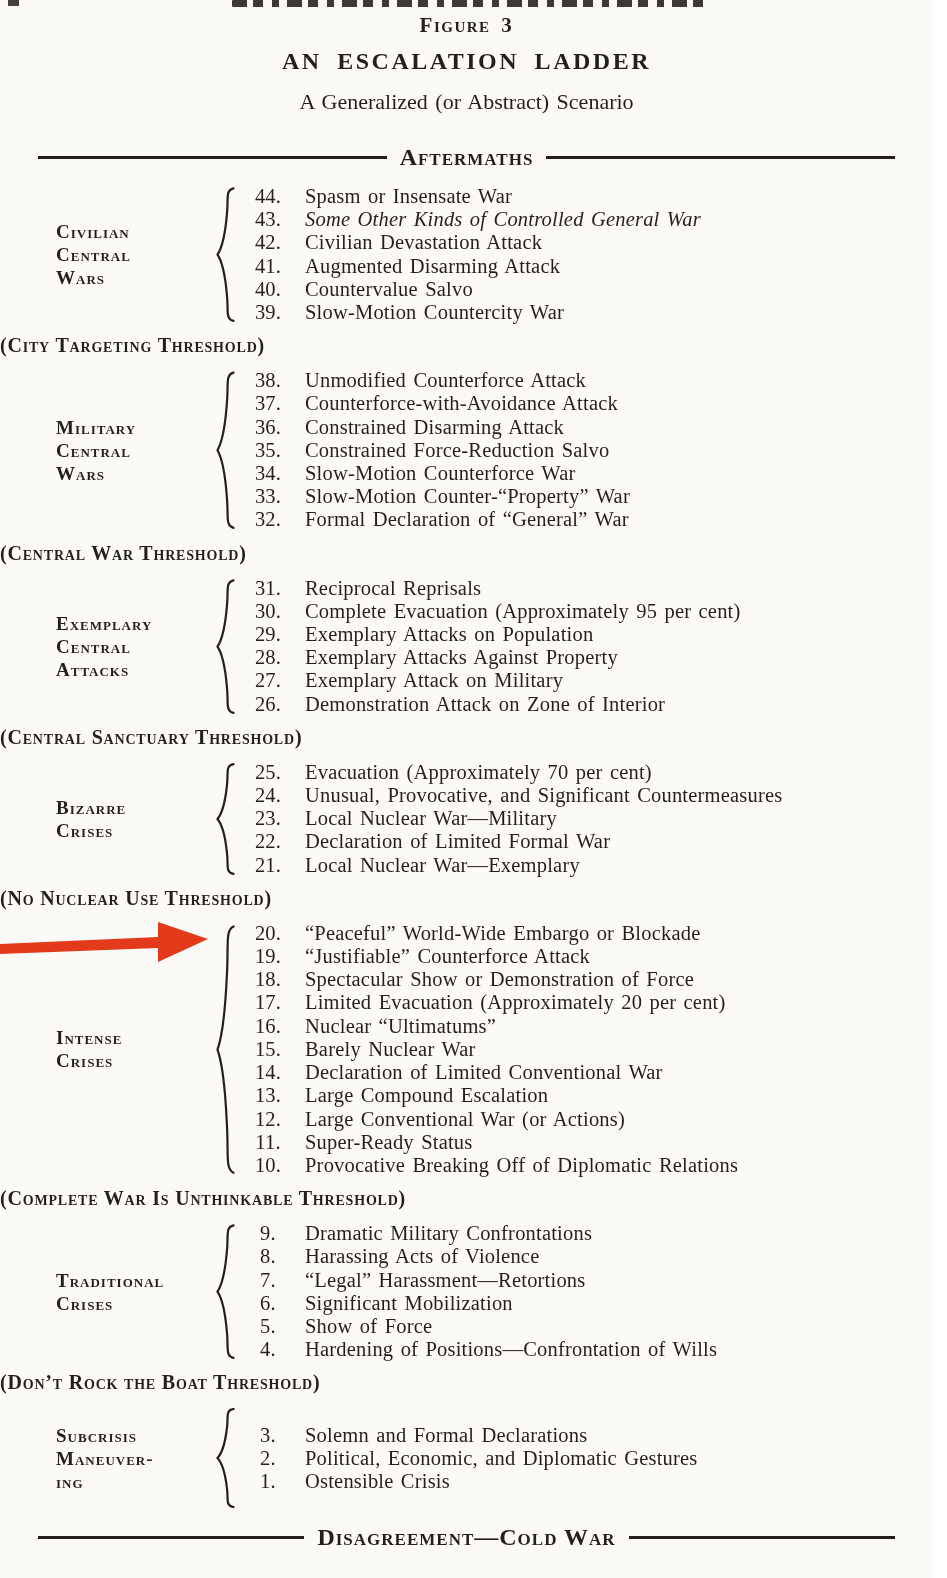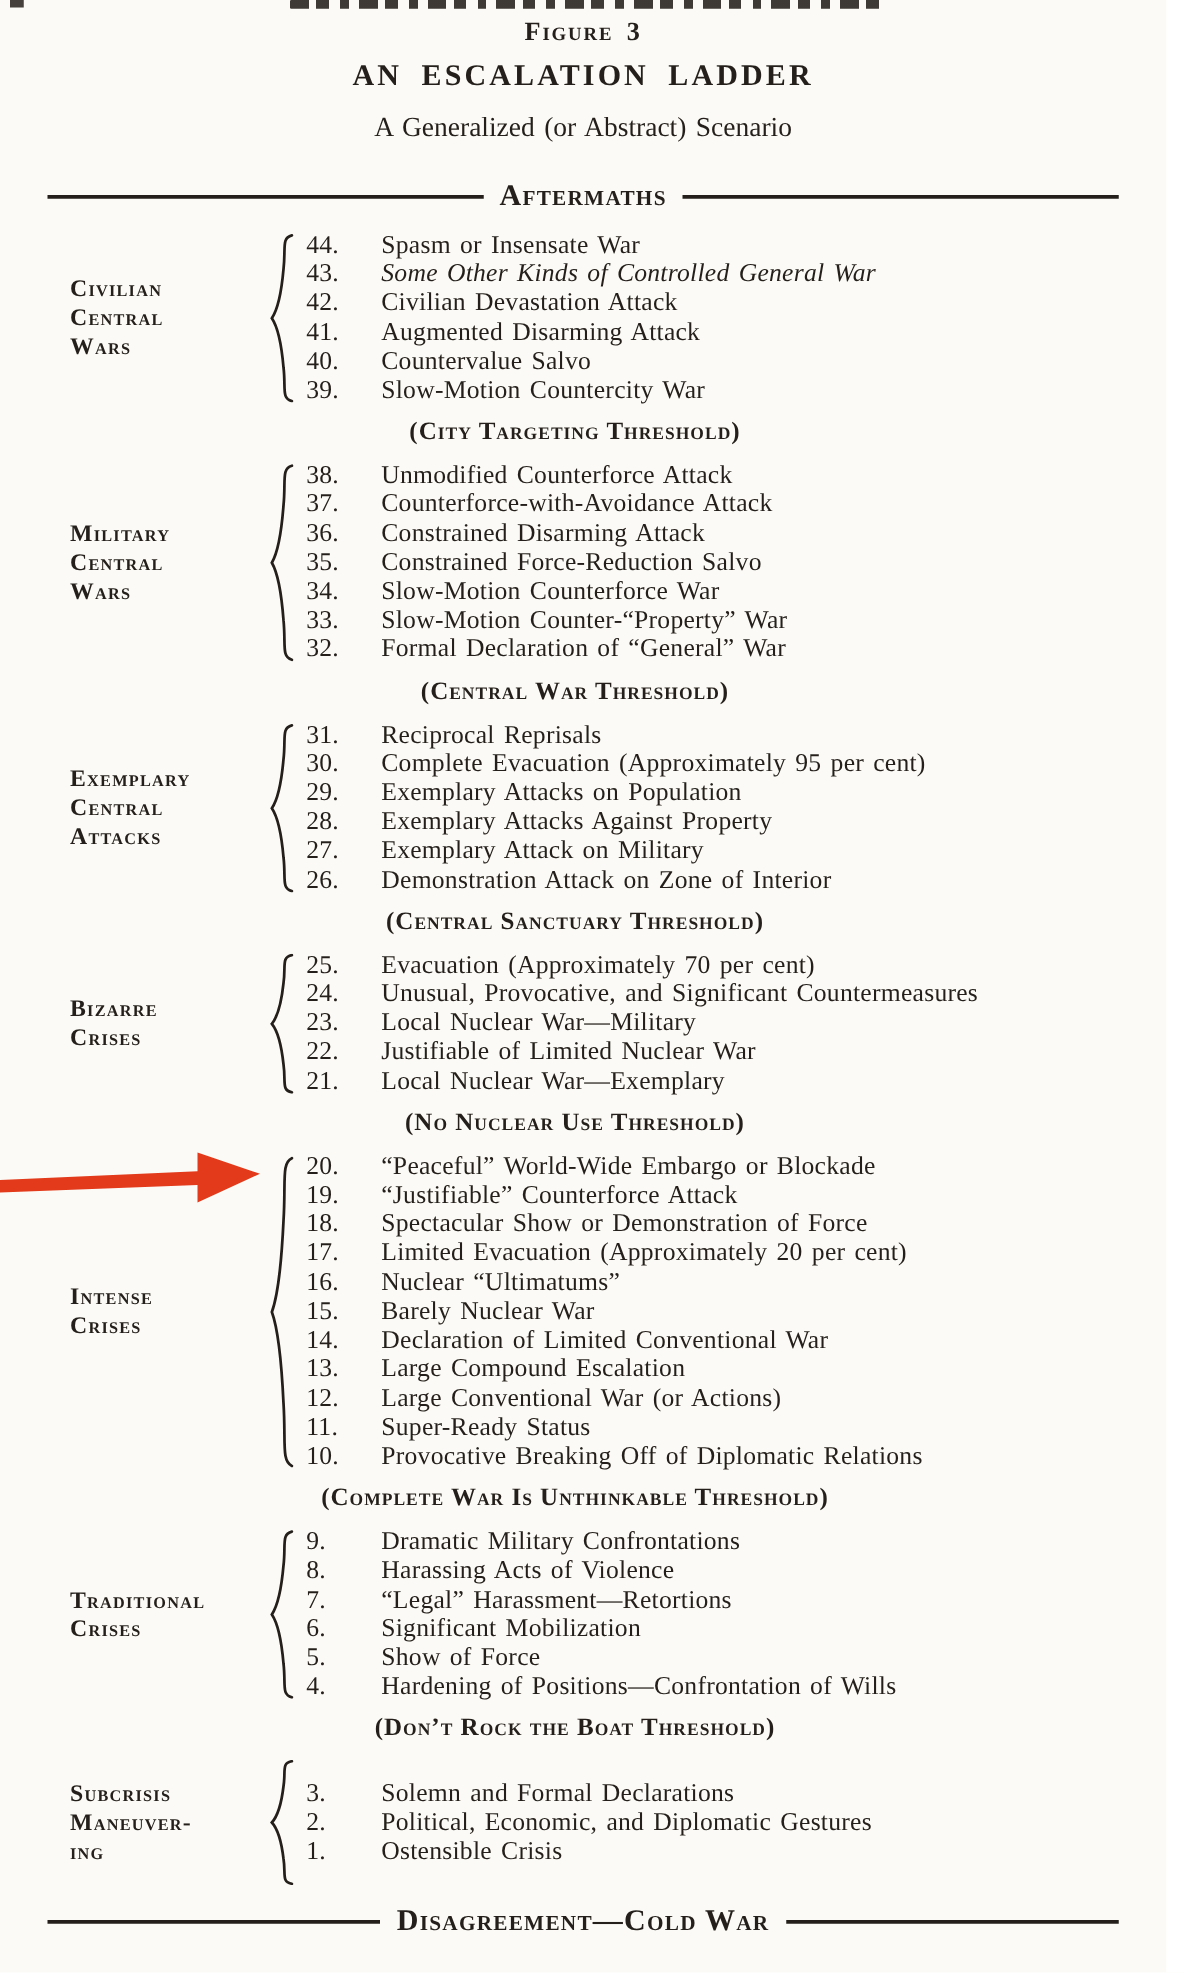--- a/index.html
+++ b/index.html
@@ -46,25 +46,25 @@
   .group-row{display:flex;align-items:center;}
   .group-label{
     width:215px;padding-left:56px;box-sizing:border-box;
     font-variant:small-caps;font-weight:bold;font-size:19px;
     line-height:23px;letter-spacing:1px;
   }
   .brace-col{width:30px;align-self:stretch;display:flex;padding:2px 0;box-sizing:border-box;}
   .brace-col svg{width:22px;height:100%;display:block;}
   .items-col{flex:1;}
   .rung{display:flex;line-height:23.2px;font-size:20.5px;letter-spacing:.2px;}
-  .rung-num{width:60px;text-align:left;padding-right:14px;box-sizing:border-box;flex:none;font-family:Liberation Serif, serif;}
+  .rung-num{width:60px;text-align:center;padding-right:14px;box-sizing:border-box;flex:none;font-family:Liberation Serif, serif;}
   .rung-text{word-spacing:2px;}
   .rung-text.italic{font-style:italic;}
   .threshold{
-    width:920px;text-align:center;font-variant:small-caps;font-weight:bold;
+    width:920px;text-align:left;font-variant:small-caps;font-weight:bold;
     font-size:20px;letter-spacing:.8px;line-height:23px;margin:10px 0 12px 0;
   }
   .arrow{position:absolute;left:0;top:918;}
 </style>
 </head>
 <body>
 
 <div class="sheet">
 
   <div class="top-remnant"></div>
@@ -222,21 +222,21 @@
           <div class="rung">
             <span class="rung-num">24.</span>
             <span class="rung-text">Unusual, Provocative, and Significant Countermeasures</span>
           </div>
           <div class="rung">
             <span class="rung-num">23.</span>
             <span class="rung-text">Local Nuclear War—Military</span>
           </div>
           <div class="rung">
             <span class="rung-num">22.</span>
-            <span class="rung-text">Justifiable of Limited Nuclear War</span>
+            <span class="rung-text">Declaration of Limited Formal War</span>
           </div>
           <div class="rung">
             <span class="rung-num">21.</span>
             <span class="rung-text">Local Nuclear War—Exemplary</span>
           </div>
         </div>
       </div>
       <div class="threshold">(No Nuclear Use Threshold)</div>
       <div class="group-row">
         <div class="group-label">

